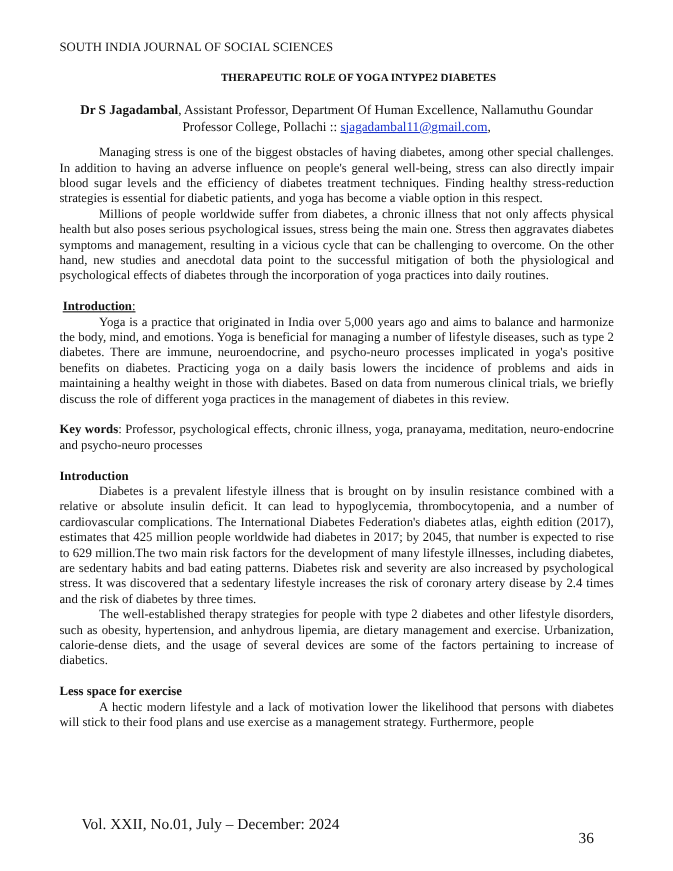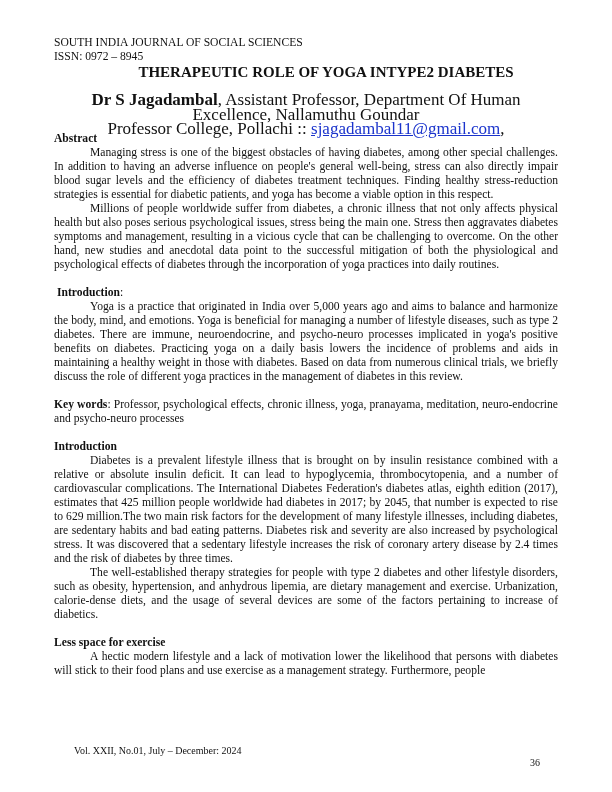--- a/index.html
+++ b/index.html
@@ -1,56 +1,54 @@
 <!DOCTYPE html>
 <html><head>
 <meta charset="utf-8">
 <style>
   html, body { margin: 0; padding: 0; background: #ffffff; }
   body { width: 612px; height: 792px; position: relative; overflow: hidden;
          font-family: "Liberation Serif", serif; color: #111111; }
   .page { position: absolute; left: 0; top: 0; width: 540px; height: 792px; padding-left: 38px; }
   .journal { position: absolute; left: 54px; top: 36px; font-size: 11.6px; line-height: 14px; }
   .title { position: absolute; left: 0; width: 612px; top: 65px; text-align: center;
-           font-size: 15px; font-weight: bold; line-height: 14px; padding-left: 40px; box-sizing: border-box;}
+           font-size: 10px; font-weight: bold; line-height: 14px; padding-left: 40px; box-sizing: border-box;}
   .author { position: absolute; left: 54px; width: 504px; top: 93px; text-align: center;
-            font-size: 17px; line-height: 14.5px; }
+            font-size: 12px; line-height: 14.5px; }
   .author a { color: #1a33cc; text-decoration: underline; font-family: Liberation Serif, serif; }
   .content { position: absolute; left: 54px; width: 504px; top: 132px; font-size: 11.6px; line-height: 14px; }
   .content p { margin: 0; text-align: justify; }
   .content p.ind { text-indent: 36px; }
   .heading { font-weight: bold; margin: 0; }
   .gap { height: 14px; }
-  .footer { position: absolute; top: 744px; left: 74px; width: 466px; font-size: 10px; line-height: 14px; }
+  .footer { position: absolute; top: 744px; left: 74px; width: 466px; font-size: 14px; line-height: 14px; }
   .footer .pg { position: absolute; right: 0; top: 12px; }
 </style>
 </head>
 <body>
 
 <div class="page">
 
   <div class="journal">
     <div>SOUTH INDIA JOURNAL OF SOCIAL SCIENCES</div>
-    <div>ISSN: 0972 – 8945</div>
   </div>
 
   <div class="title">THERAPEUTIC ROLE OF YOGA INTYPE2 DIABETES</div>
 
   <div class="author">
     <b>Dr S Jagadambal</b><span>, Assistant Professor, Department Of Human Excellence, Nallamuthu Goundar</span><br>
     <span>Professor College, Pollachi :: </span><a>sjagadambal11@gmail.com</a><span>,</span>
   </div>
 
   <div class="content">
-    <div class="heading">Abstract</div>
     <p class="ind">Managing stress is one of the biggest obstacles of having diabetes, among other special challenges. In addition to having an adverse influence on people's general well-being, stress can also directly impair blood sugar levels and the efficiency of diabetes treatment techniques. Finding healthy stress-reduction strategies is essential for diabetic patients, and yoga has become a viable option in this respect.</p>
     <p class="ind">Millions of people worldwide suffer from diabetes, a chronic illness that not only affects physical health but also poses serious psychological issues, stress being the main one. Stress then aggravates diabetes symptoms and management, resulting in a vicious cycle that can be challenging to overcome. On the other hand, new studies and anecdotal data point to the successful mitigation of both the physiological and psychological effects of diabetes through the incorporation of yoga practices into daily routines.</p>
 
     <div class="gap"></div>
-    <div style="padding-left:3px;"><b>Introduction</b><span>:</span></div>
+    <div style="padding-left:3px;text-decoration:underline;"><b>Introduction</b><span>:</span></div>
     <p class="ind">Yoga is a practice that originated in India over 5,000 years ago and aims to balance and harmonize the body, mind, and emotions. Yoga is beneficial for managing a number of lifestyle diseases, such as type 2 diabetes. There are immune, neuroendocrine, and psycho-neuro processes implicated in yoga's positive benefits on diabetes. Practicing yoga on a daily basis lowers the incidence of problems and aids in maintaining a healthy weight in those with diabetes. Based on data from numerous clinical trials, we briefly discuss the role of different yoga practices in the management of diabetes in this review.</p>
 
     <div class="gap"></div>
     <p><b>Key words</b><span>: Professor, psychological effects, chronic illness, yoga, pranayama, meditation, neuro-endocrine and psycho-neuro processes</span></p>
 
     <div class="gap"></div>
     <div class="heading">Introduction</div>
     <p class="ind">Diabetes is a prevalent lifestyle illness that is brought on by insulin resistance combined with a relative or absolute insulin deficit. It can lead to hypoglycemia, thrombocytopenia, and a number of cardiovascular complications. The International Diabetes Federation's diabetes atlas, eighth edition (2017), estimates that 425 million people worldwide had diabetes in 2017; by 2045, that number is expected to rise to 629 million.The two main risk factors for the development of many lifestyle illnesses, including diabetes, are sedentary habits and bad eating patterns. Diabetes risk and severity are also increased by psychological stress. It was discovered that a sedentary lifestyle increases the risk of coronary artery disease by 2.4 times and the risk of diabetes by three times.</p>
     <p class="ind">The well-established therapy strategies for people with type 2 diabetes and other lifestyle disorders, such as obesity, hypertension, and anhydrous lipemia, are dietary management and exercise. Urbanization, calorie-dense diets, and the usage of several devices are some of the factors pertaining to increase of diabetics.</p>
 

